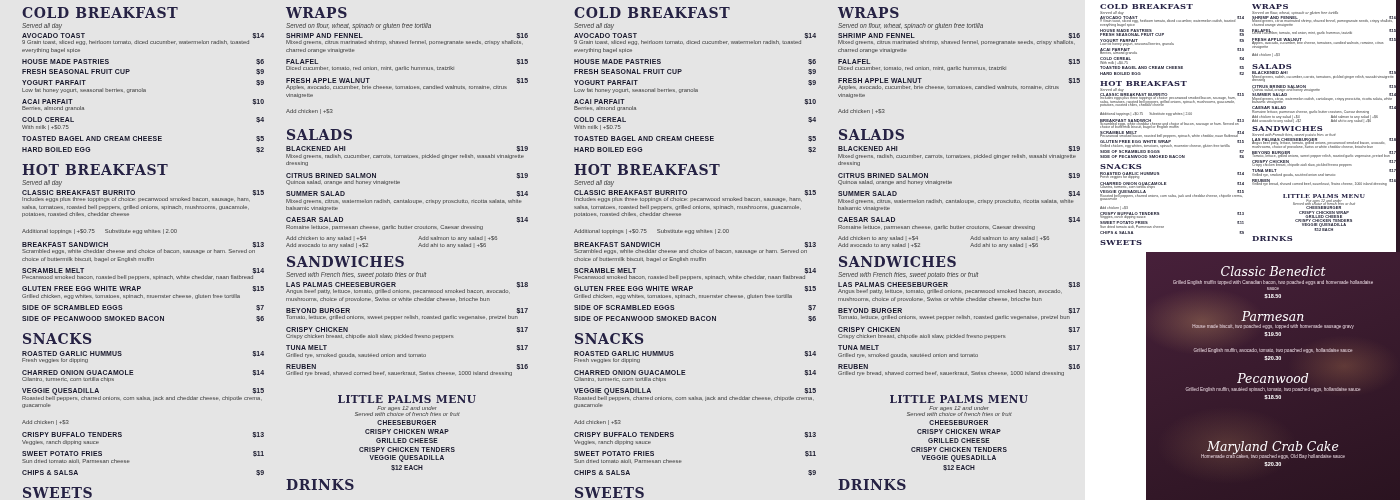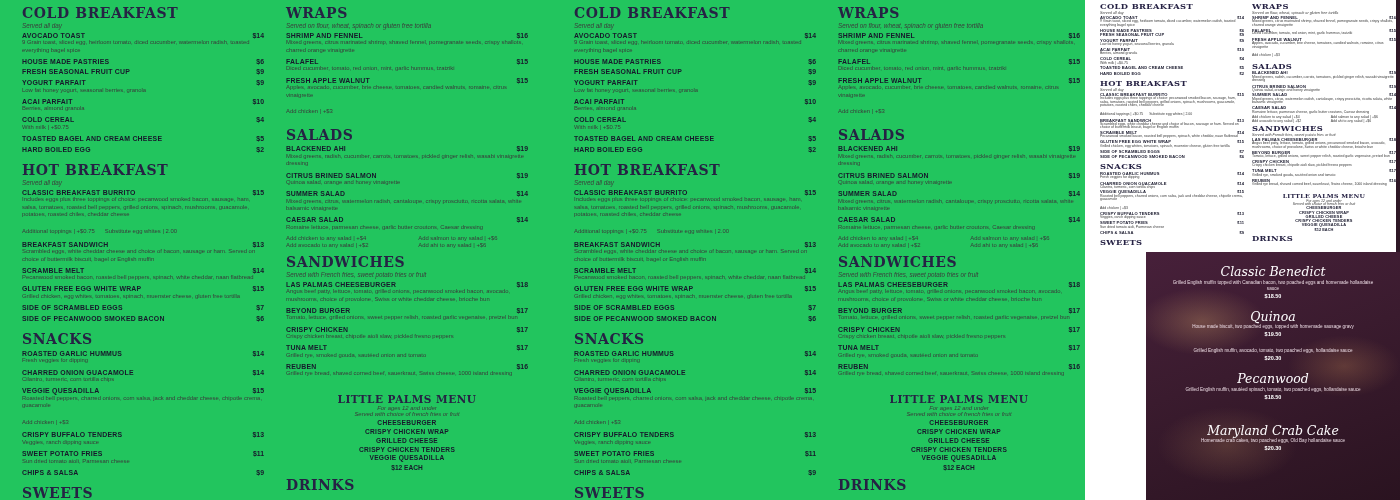--- a/index.html
+++ b/index.html
@@ -1,17 +1,17 @@
 <!DOCTYPE html>
 <html><head>
 <meta charset="utf-8">
 <style>
   html,body{margin:0;padding:0;}
   body{width:1400px;height:500px;overflow:hidden;background:#ffffff;font-family:"Liberation Sans",sans-serif;}
-  #canvas{position:relative;width:1400px;height:500px;background:#22c55e;overflow:hidden;}
+  #canvas{position:relative;width:1400px;height:500px;background:#e5e5e5;overflow:hidden;}
 
   .page{position:absolute;top:6px;display:flex;gap:22px;}
   #page-copy-1{left:22px;}
   #page-copy-2{left:574px;}
   .col{width:242px;display:flex;flex-direction:column;}
 
   .sec{margin-bottom:7px;}
   .sec-title{font-family:"DejaVu Serif","Liberation Serif",serif;font-weight:700;font-size:14px;letter-spacing:.6px;color:#262244;line-height:1.05;}
   .sec-sub{font-style:italic;font-size:6.3px;color:#3c3c3c;margin:1px 0 3px;}
   .sec-body{margin-top:3px;}
@@ -37,21 +37,21 @@
   #edge-strip{position:absolute;right:0;top:0;width:4px;height:252px;background:#2e1726;}
 
   #photo{position:absolute;left:61px;top:252px;width:254px;height:248px;overflow:hidden;color:#fff;
     background:
       radial-gradient(90px 48px at 22% 28%, rgba(228,178,112,.30), rgba(0,0,0,0) 70%),
       radial-gradient(80px 44px at 78% 46%, rgba(214,150,90,.26), rgba(0,0,0,0) 70%),
       radial-gradient(100px 55px at 32% 78%, rgba(208,158,100,.22), rgba(0,0,0,0) 70%),
       linear-gradient(160deg,#47203a 0%,#3a1b2e 45%,#2a1320 100%);}
   .ph-item{text-align:center;margin-top:11px;}
   .ph-item:first-child{margin-top:13px;}
-  .ph-item:last-child{margin-top:24px;}
+  .ph-item:last-child{margin-top:40px;}
   .ph-name{font-family:"DejaVu Serif","Liberation Serif",serif;font-style:italic;font-size:12.5px;color:#fdfbfd;line-height:1.05;}
   .ph-desc{font-size:4.6px;color:#ead9e2;line-height:1.3;max-width:206px;margin:1.5px auto 0;}
   .ph-price{font-size:5.5px;font-weight:700;color:#ffffff;margin-top:1px;}
 </style>
 </head>
 <body>
 
 <div id="canvas">
 
   <div class="page" id="page-copy-1">
@@ -883,21 +883,21 @@
         </div>
     </div>
     <div id="edge-strip"></div>
     <div id="photo">
         <div class="ph-item">
           <div class="ph-name">Classic Benedict</div>
           <div class="ph-desc">Grilled English muffin topped with Canadian bacon, two poached eggs and homemade hollandaise sauce</div>
           <div class="ph-price">$18.50</div>
         </div>
         <div class="ph-item">
-          <div class="ph-name">Quinoa</div>
+          <div class="ph-name">Parmesan</div>
           <div class="ph-desc">House made biscuit, two poached eggs, topped with homemade sausage gravy</div>
           <div class="ph-price">$19.50</div>
         </div>
         <div class="ph-item">
           <div class="ph-desc">Grilled English muffin, avocado, tomato, two poached eggs, hollandaise sauce</div>
           <div class="ph-price">$20.30</div>
         </div>
         <div class="ph-item">
           <div class="ph-name">Pecanwood</div>
           <div class="ph-desc">Grilled English muffin, sautéed spinach, tomato, two poached eggs, hollandaise sauce</div>

